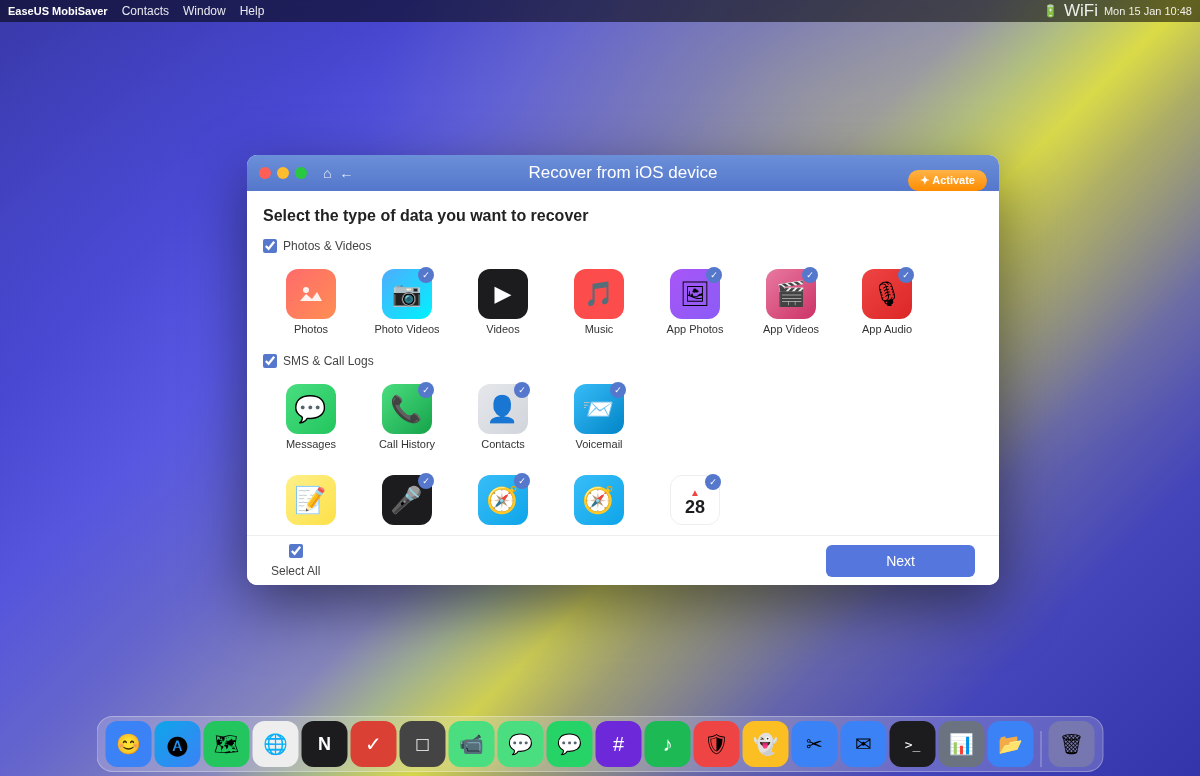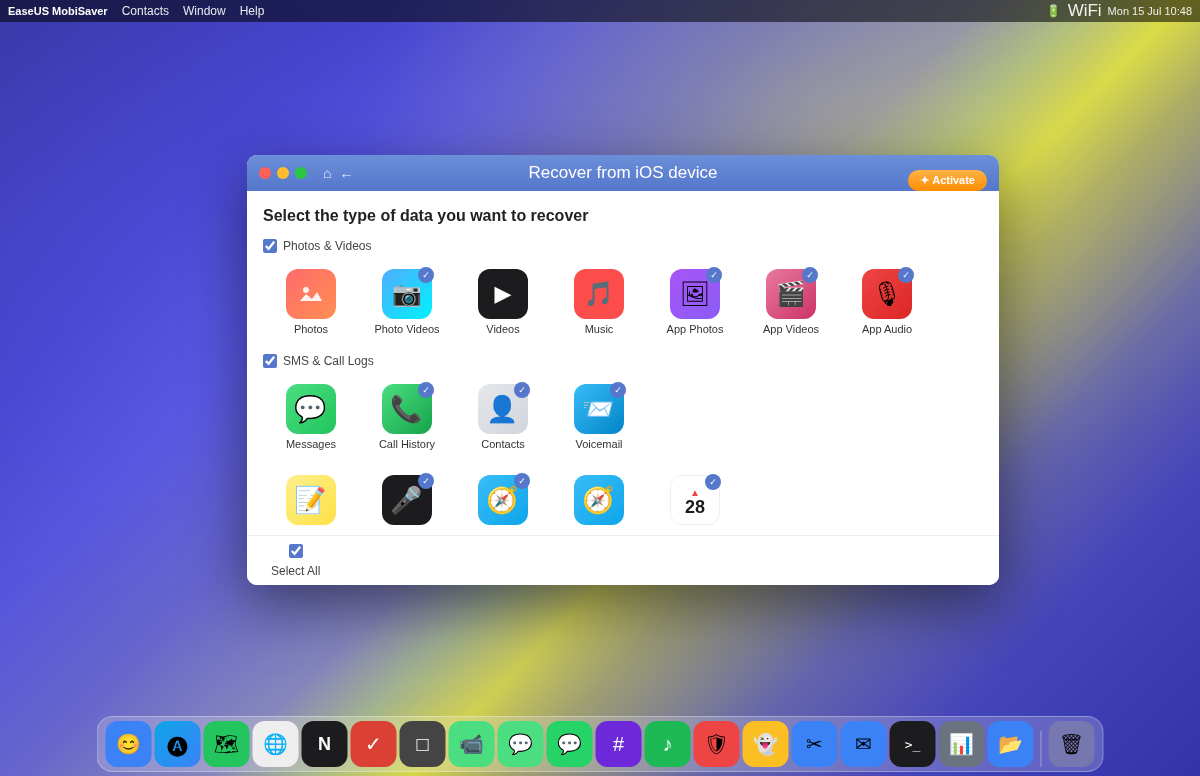--- a/index.html
+++ b/index.html
@@ -305,21 +305,21 @@
     <div class="menubar-left">
       <span class="menubar-logo">EaseUS MobiSaver</span>
       <span class="menubar-item">Contacts</span>
       <span class="menubar-item">Window</span>
       <span class="menubar-item">Help</span>
     </div>
     <div class="menubar-right">
 
       <span style="color:white;font-size:12px;opacity:0.9">🔋</span>
       <span style="color:white;font-size:17px;opacity:0.9">WiFi</span>
-      <span style="color:white;font-size:11px;opacity:0.9">Mon 15 Jul  10:48</span>
+      <span style="color:white;font-size:11px;opacity:0.9">Mon 15 Jan  10:48</span>
     </div>
   </div>
 
   <div class="app-window">
 
     <div class="title-bar">
       <div class="traffic-lights">
         <div class="traffic-light tl-red"></div>
         <div class="traffic-light tl-yellow"></div>
         <div class="traffic-light tl-green"></div>
@@ -485,20 +485,21 @@
         </div>
       </div>
 
     </div>
 
     <div class="bottom-bar">
       <div class="select-all-area">
         <input type="checkbox" class="section-checkbox" checked="" style="">
         <span style="font-size:12px;color:#444;">Select All</span>
       </div>
+      <button class="next-btn">Next</button>
     </div>
   </div>
 
   <div class="dock">
     <div class="dock-icon" style="background:#3b82f6;font-size:20px;">😊</div>
     <div class="dock-icon" style="background:linear-gradient(135deg,#0ea5e9,#3b82f6);font-size:20px;">🅐</div>
     <div class="dock-icon" style="background:#22c55e;font-size:20px;">🗺</div>
     <div class="dock-icon" style="background:#eee;font-size:20px;">🌐</div>
     <div class="dock-icon" style="background:#1c1c1e;color:white;font-weight:bold;font-size:18px;">N</div>
     <div class="dock-icon" style="background:#db4035;color:white;font-size:20px;">✓</div>

